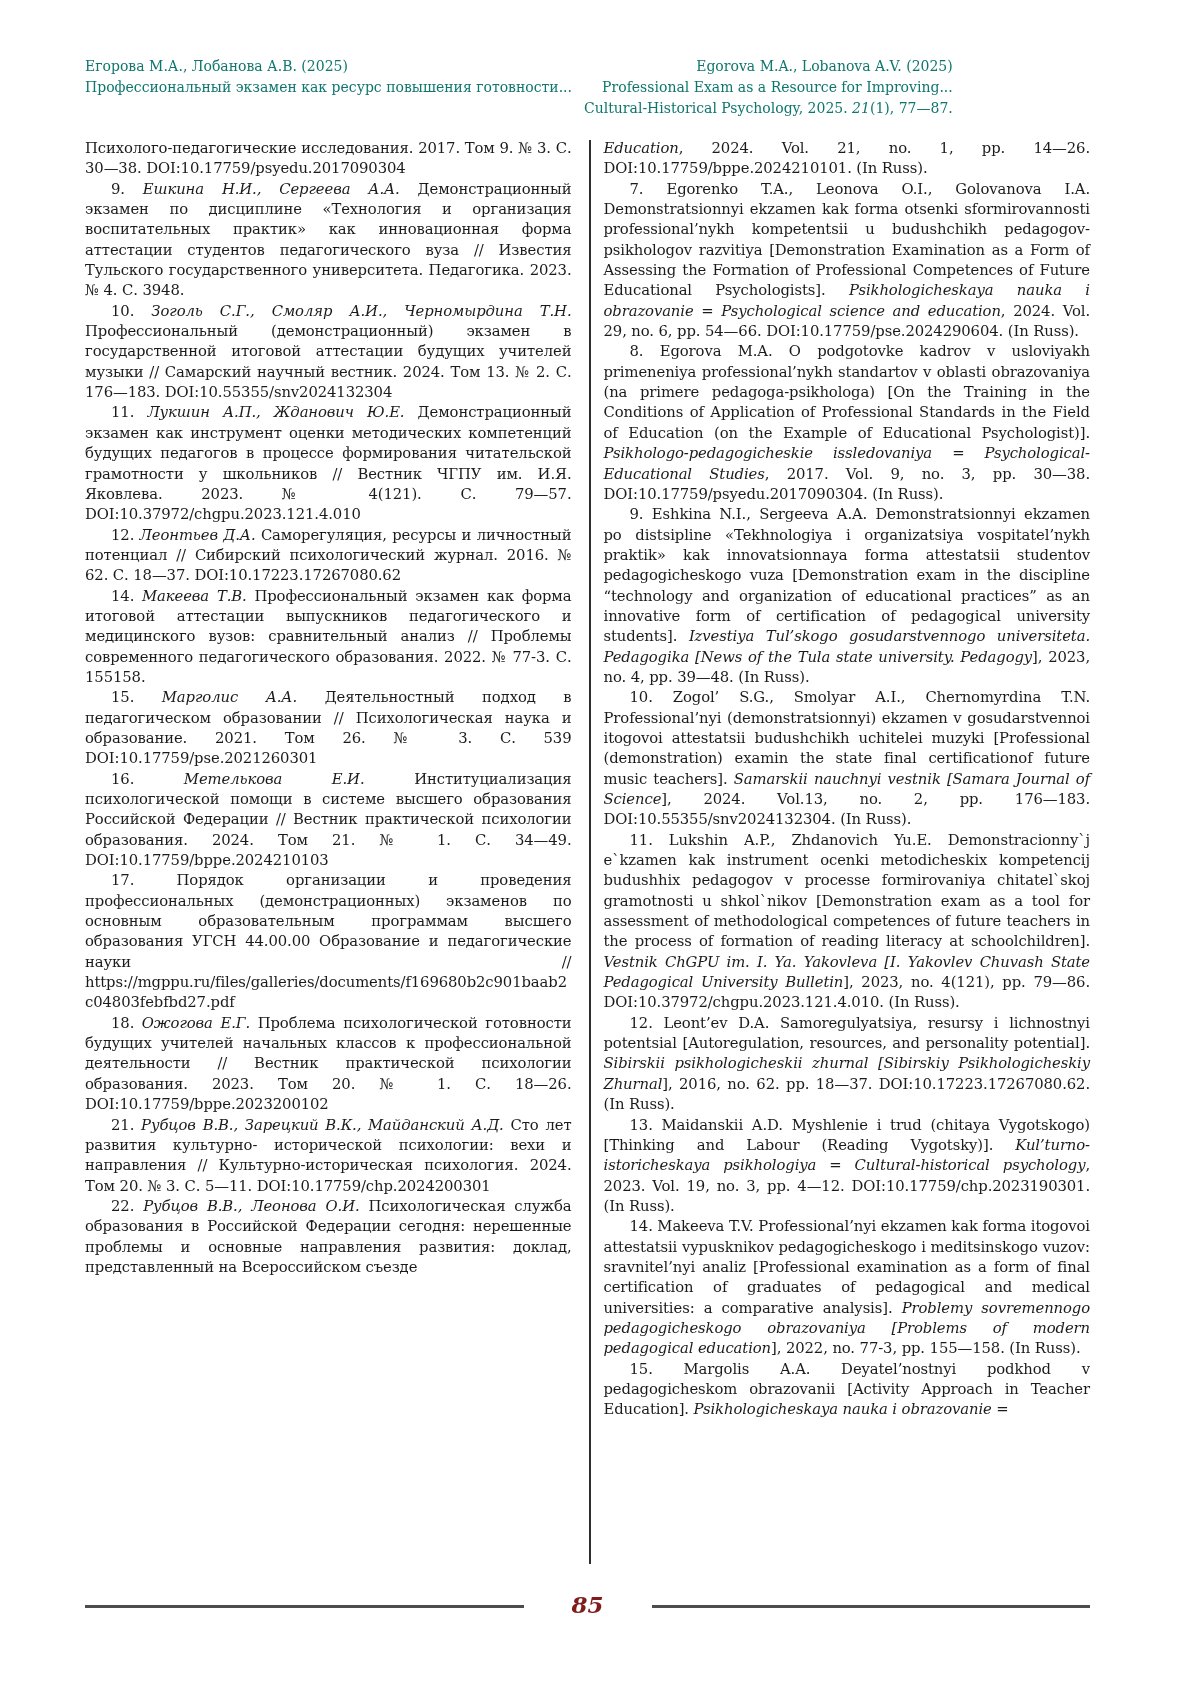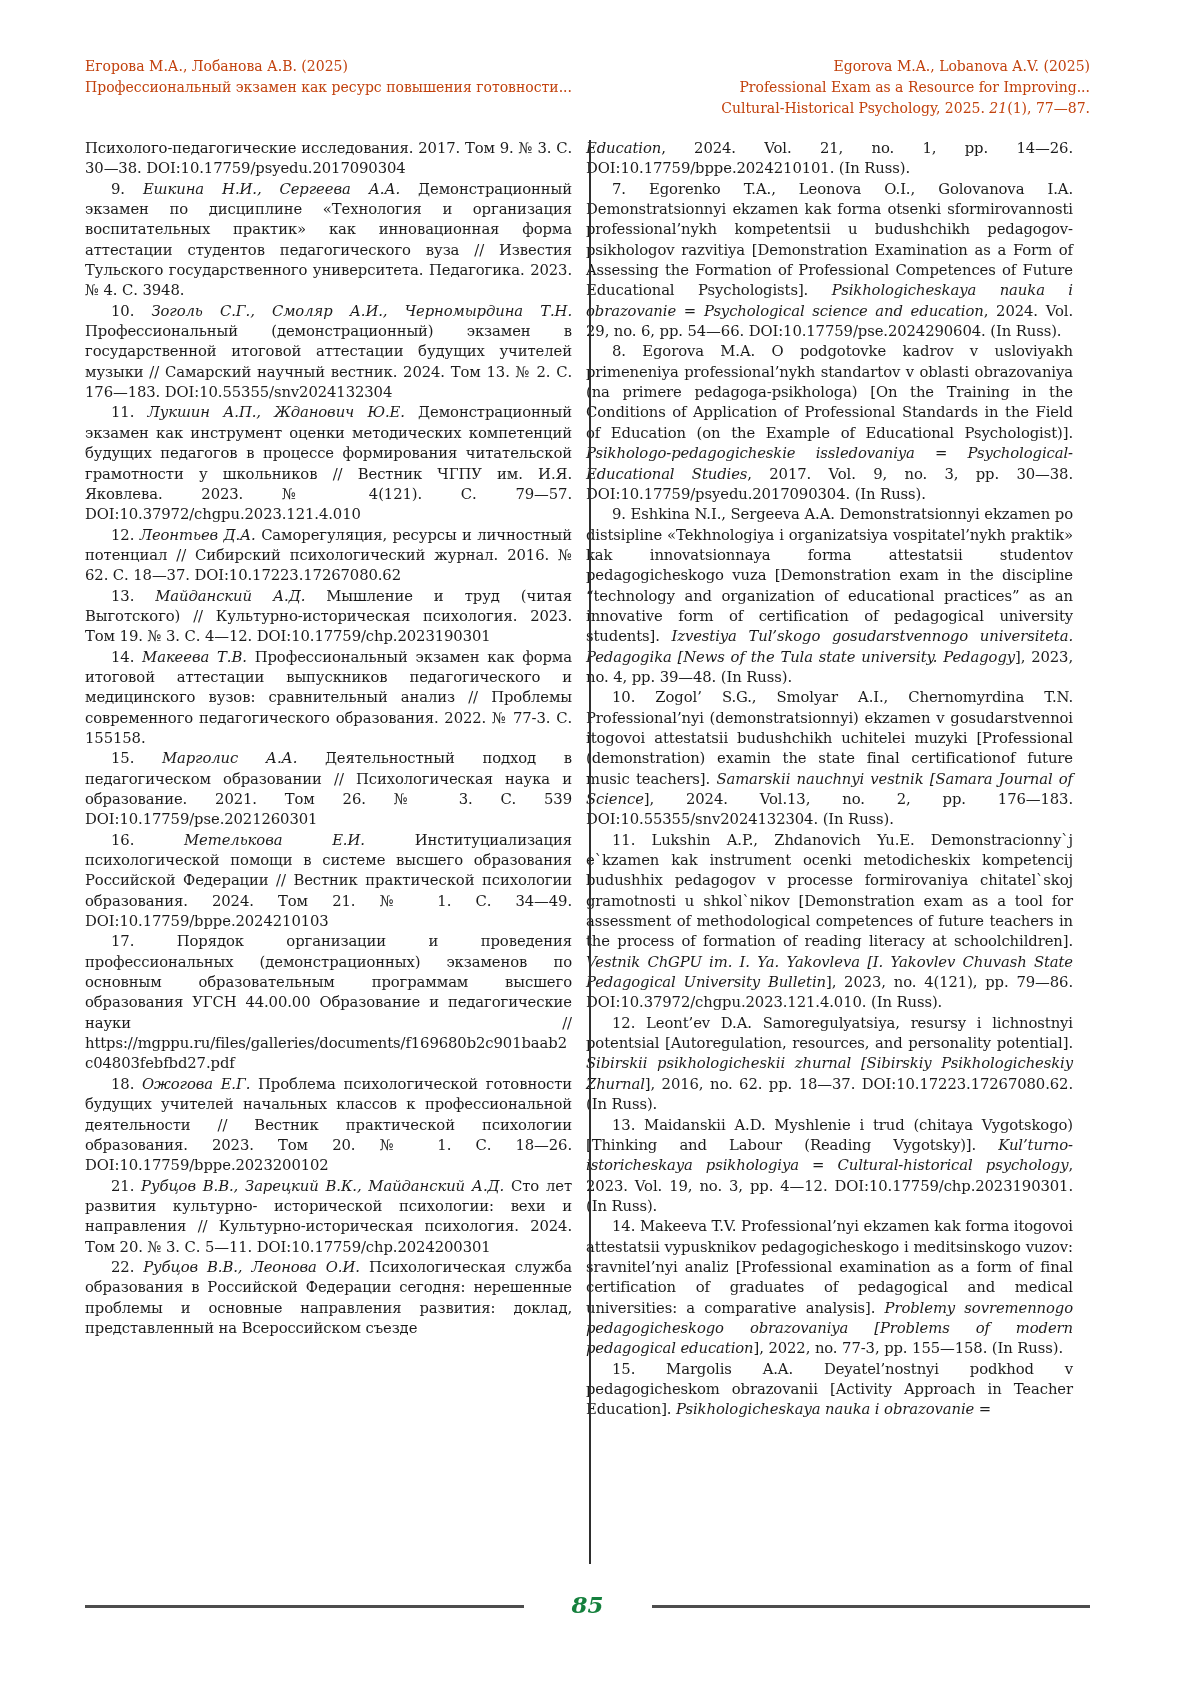--- a/index.html
+++ b/index.html
@@ -9,30 +9,30 @@
     font-family: "DejaVu Serif", "Liberation Serif", serif;
     color: #1b1b1b;
     position: relative;
     -webkit-font-smoothing: antialiased;
   }
   .page { position: absolute; inset: 0; overflow: hidden; }
 
   
   .header {
     position: absolute; top: 56px; left: 85px; width: 1005px;
-    display: flex; justify-content: space-between;
-    font-size: 14px; line-height: 21px; color: #c2410c;
+    display: flex; justify-content: flex-start;
+    font-size: 14px; line-height: 21px; color: #0f766e;
   }
   .header-left  { text-align: left; }
   .header-right { text-align: right; margin-left: 12px; }
 
   
   .columns {
     position: absolute; top: 138px; left: 85px; width: 1005px;
-    display: flex; gap: 14px;
+    display: flex; gap: 32px;
   }
   .col {
     width: 487px;
     font-size: 14.8px;
     line-height: 20.35px;
     text-align: justify;
     letter-spacing: -0.1px;
   }
   .divider {
     position: absolute; left: 589px; top: 140px;
@@ -44,21 +44,21 @@
 
   
   .footer {
     position: absolute; top: 1593px; left: 85px; width: 1005px;
     display: flex; align-items: center;
   }
   .footer-rule { flex: 1; height: 2.5px; background: #4d4d4d; }
   .page-number {
     margin: 0 48px;
     font-size: 23px; font-weight: bold; font-style: italic;
-    color: #15803d; transform: translateY(-2px);
+    color: #7f1d1d; transform: translateY(-2px);
   }
 </style>
 </head>
 <body>
 
 <div class="page">
 
   <div class="header">
     <div class="header-left">
       <div><span>Егорова М.А., Лобанова А.В. (2025)</span></div>
@@ -71,21 +71,20 @@
     </div>
   </div>
 
   <div class="columns">
     <div class="col">
         <p class="ref noindent"><span>Психолого-педагогические исследования. 2017. Том 9. № 3. С. 30—38. DOI:10.17759/psyedu.2017090304</span></p>
         <p class="ref"><span>9. </span><i>Ешкина Н.И., Сергеева А.А.</i><span> Демонстрационный экзамен по дисциплине «Технология и организация воспитательных практик» как инновационная форма аттестации студентов педагогического вуза // Известия Тульского государственного университета. Педагогика. 2023. № 4. С. 3948.</span></p>
         <p class="ref"><span>10. </span><i>Зоголь С.Г., Смоляр А.И., Черномырдина Т.Н.</i><span> Профессиональный (демонстрационный) экзамен в государственной итоговой аттестации будущих учителей музыки // Самарский научный вестник. 2024. Том 13. № 2. С. 176—183. DOI:10.55355/snv2024132304</span></p>
         <p class="ref"><span>11. </span><i>Лукшин А.П., Жданович Ю.Е.</i><span> Демонстрационный экзамен как инструмент оценки методических компетенций будущих педагогов в процессе формирования читательской грамотности у школьников // Вестник ЧГПУ им. И.Я. Яковлева. 2023. № 4(121). С. 79—57. DOI:10.37972/chgpu.2023.121.4.010</span></p>
         <p class="ref"><span>12. </span><i>Леонтьев Д.А.</i><span> Саморегуляция, ресурсы и личностный потенциал // Сибирский психологический журнал. 2016. № 62. С. 18—37. DOI:10.17223.17267080.62</span></p>
-        <p class="ref"><span>13. </span><i>Майданский А.Д.</i><span> Мышление и труд (читая Выготского) // Культурно-историческая психология. 2023. Том 19. № 3. С. 4—12. DOI:10.17759/chp.2023190301</span></p>
         <p class="ref"><span>14. </span><i>Макеева Т.В.</i><span> Профессиональный экзамен как форма итоговой аттестации выпускников педагогического и медицинского вузов: сравнительный анализ // Проблемы современного педагогического образования. 2022. № 77-3. С. 155158.</span></p>
         <p class="ref"><span>15. </span><i>Марголис А.А.</i><span> Деятельностный подход в педагогическом образовании // Психологическая наука и образование. 2021. Том 26. № 3. С. 539 DOI:10.17759/pse.2021260301</span></p>
         <p class="ref"><span>16. </span><i>Метелькова Е.И.</i><span> Институциализация психологической помощи в системе высшего образования Российской Федерации // Вестник практической психологии образования. 2024. Том 21. № 1. С. 34—49. DOI:10.17759/bppe.2024210103</span></p>
         <p class="ref"><span>17. Порядок организации и проведения профессиональных (демонстрационных) экзаменов по основным образовательным программам высшего образования УГСН 44.00.00 Образование и педагогические науки // https://mgppu.ru/files/galleries/documents/f169680b2c901baab2c04803febfbd27.pdf</span></p>
         <p class="ref"><span>18. </span><i>Ожогова Е.Г.</i><span> Проблема психологической готовности будущих учителей начальных классов к профессиональной деятельности // Вестник практической психологии образования. 2023. Том 20. № 1. С. 18—26. DOI:10.17759/bppe.2023200102</span></p>
         <p class="ref"><span>21. </span><i>Рубцов В.В., Зарецкий В.К., Майданский А.Д.</i><span> Сто лет развития культурно- исторической психологии: вехи и направления // Культурно-историческая психология. 2024. Том 20. № 3. С. 5—11. DOI:10.17759/chp.2024200301</span></p>
         <p class="ref"><span>22. </span><i>Рубцов В.В., Леонова О.И.</i><span> Психологическая служба образования в Российской Федерации сегодня: нерешенные проблемы и основные направления развития: доклад, представленный на Всероссийском съезде</span></p>
       </div>
     <div class="col">
         <p class="ref noindent"><i>Education</i><span>, 2024. Vol. 21, no. 1, pp. 14—26. DOI:10.17759/bppe.2024210101. (In Russ).</span></p>

